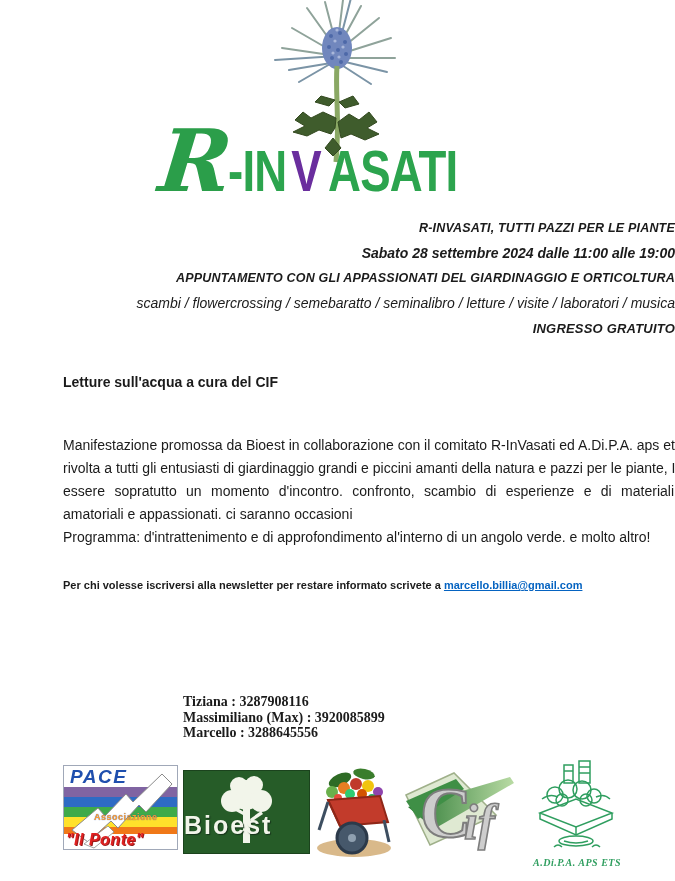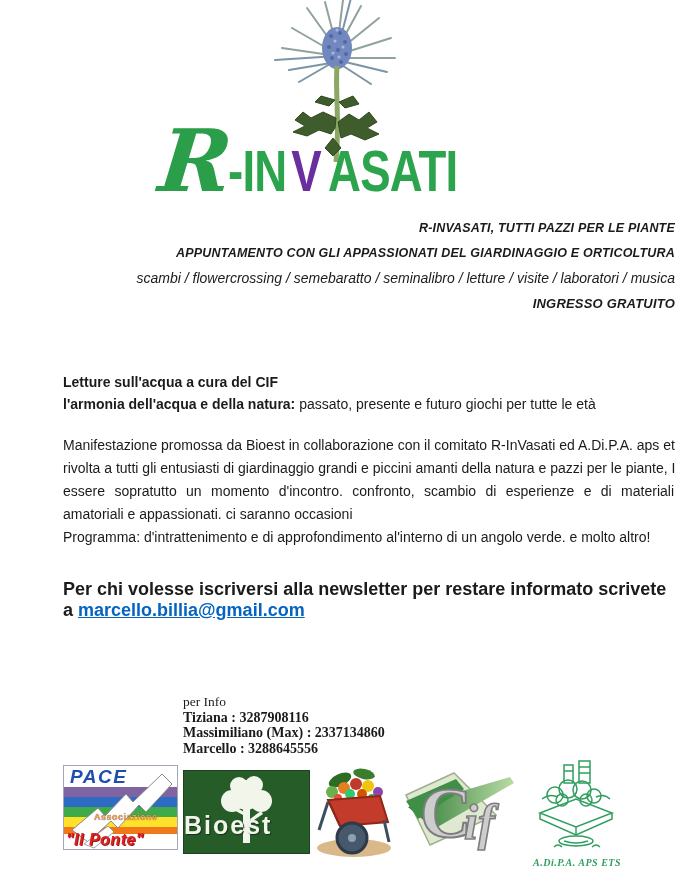--- a/index.html
+++ b/index.html
@@ -37,21 +37,21 @@
   .intro-block { position:absolute; top:371px; left:63px; width:549px; font-size:14px; }
   .i-line { line-height:22px; }
   .bold { font-weight:bold; }
 
   
   .desc-block { position:absolute; top:434px; left:63px; width:549px; font-size:14px; }
   .d-line { line-height:23px; white-space:nowrap; }
   .d-justify { word-spacing:5.5px; }
 
   
-  .newsletter { position:absolute; top:579px; left:63px; font-size:18px; font-weight:bold; }
+  .newsletter { position:absolute; top:579px; left:63px; font-size:11px; font-weight:bold; }
   .email-link { color:#0563c1; text-decoration:underline; cursor:pointer; font-weight:bold; }
 
   
   .contacts { position:absolute; top:694px; left:183px; font-family:"Liberation Serif", serif; }
   .c-heading { font-size:13.5px; line-height:15.5px; font-weight:normal; }
   .c-item { font-size:14px; line-height:15.5px; font-weight:bold; }
 
   
   .logo { position:absolute; }
   .logo-pace { left:63px; top:765px; width:113px; height:83px; border:1px solid #a0a8b8; overflow:hidden;
@@ -133,46 +133,45 @@
       </g>
     </svg>
   </div>
 
   <div class="title-row">
     <span class="script-r">R</span><span class="title-sans"><span class="t-green">-IN</span><span class="t-v">V</span><span class="t-green t-suffix">ASATI</span></span>
   </div>
 
   <div class="header-block">
     <div class="h-line h-caps">R-INVASATI, TUTTI PAZZI PER LE PIANTE</div>
+    <div class="h-line">Sabato 28 settembre 2024 dalle 11:00 alle 19:00</div>
     <div class="h-line h-caps">APPUNTAMENTO CON GLI APPASSIONATI DEL GIARDINAGGIO E ORTICOLTURA</div>
     <div class="h-line h-activities">scambi / flowercrossing / semebaratto / seminalibro / letture / visite / laboratori / musica</div>
     <div class="h-line h-caps h-admission">INGRESSO GRATUITO</div>
   </div>
 
   <div class="intro-block">
     <div class="i-line bold">Letture sull'acqua a cura del CIF</div>
-    <div class="i-line"><span class="bold">l'armonia dell'acqua e della natura:</span><span> passato, presente e futuro giochi per tutte le età</span></div>
   </div>
 
   <div class="desc-block">
     <div class="d-line">Manifestazione promossa da Bioest in collaborazione con il comitato R-InVasati ed A.Di.P.A. aps ets</div>
     <div class="d-line">rivolta a tutti gli entusiasti di giardinaggio grandi e piccini amanti della natura e pazzi per le piante, Ideato per</div>
     <div class="d-line d-justify">essere sopratutto un momento d'incontro. confronto, scambio di esperienze e di materiali fra giardinieri</div>
     <div class="d-line">amatoriali e appassionati. ci saranno occasioni</div>
     <div class="d-line">Programma: d'intrattenimento e di approfondimento al'interno di un angolo verde. e molto altro!</div>
   </div>
 
   <div class="newsletter">
     <span>Per chi volesse iscriversi alla newsletter per restare informato scrivete a </span><a class="email-link">marcello.billia@gmail.com</a>
   </div>
 
   <div class="contacts">
-    <div class="c-heading">per Info</div>
     <div class="c-item">Tiziana : 3287908116</div>
-    <div class="c-item">Massimiliano (Max) : 2337134860</div>
+    <div class="c-item">Massimiliano (Max) : 3920085899</div>
     <div class="c-item">Marcello : 3288645556</div>
   </div>
 
   <div class="logo logo-pace">
     <svg class="pace-bridge" width="113" height="83" viewBox="0 0 113 83" xmlns="http://www.w3.org/2000/svg">
       <polygon points="8,64 34,42 41,50 62,28 69,36 98,8 108,18 82,46 75,39 54,62 47,55 24,76" fill="#ffffff" stroke="#8a8a8a" stroke-width="1"></polygon>
       <polygon points="20,78 44,60 50,66 30,82" fill="#ffffff" stroke="#8a8a8a" stroke-width="0.8"></polygon>
     </svg>
     <div class="pace-word">PACE</div>
     <div class="pace-assoc">Associazione</div>

